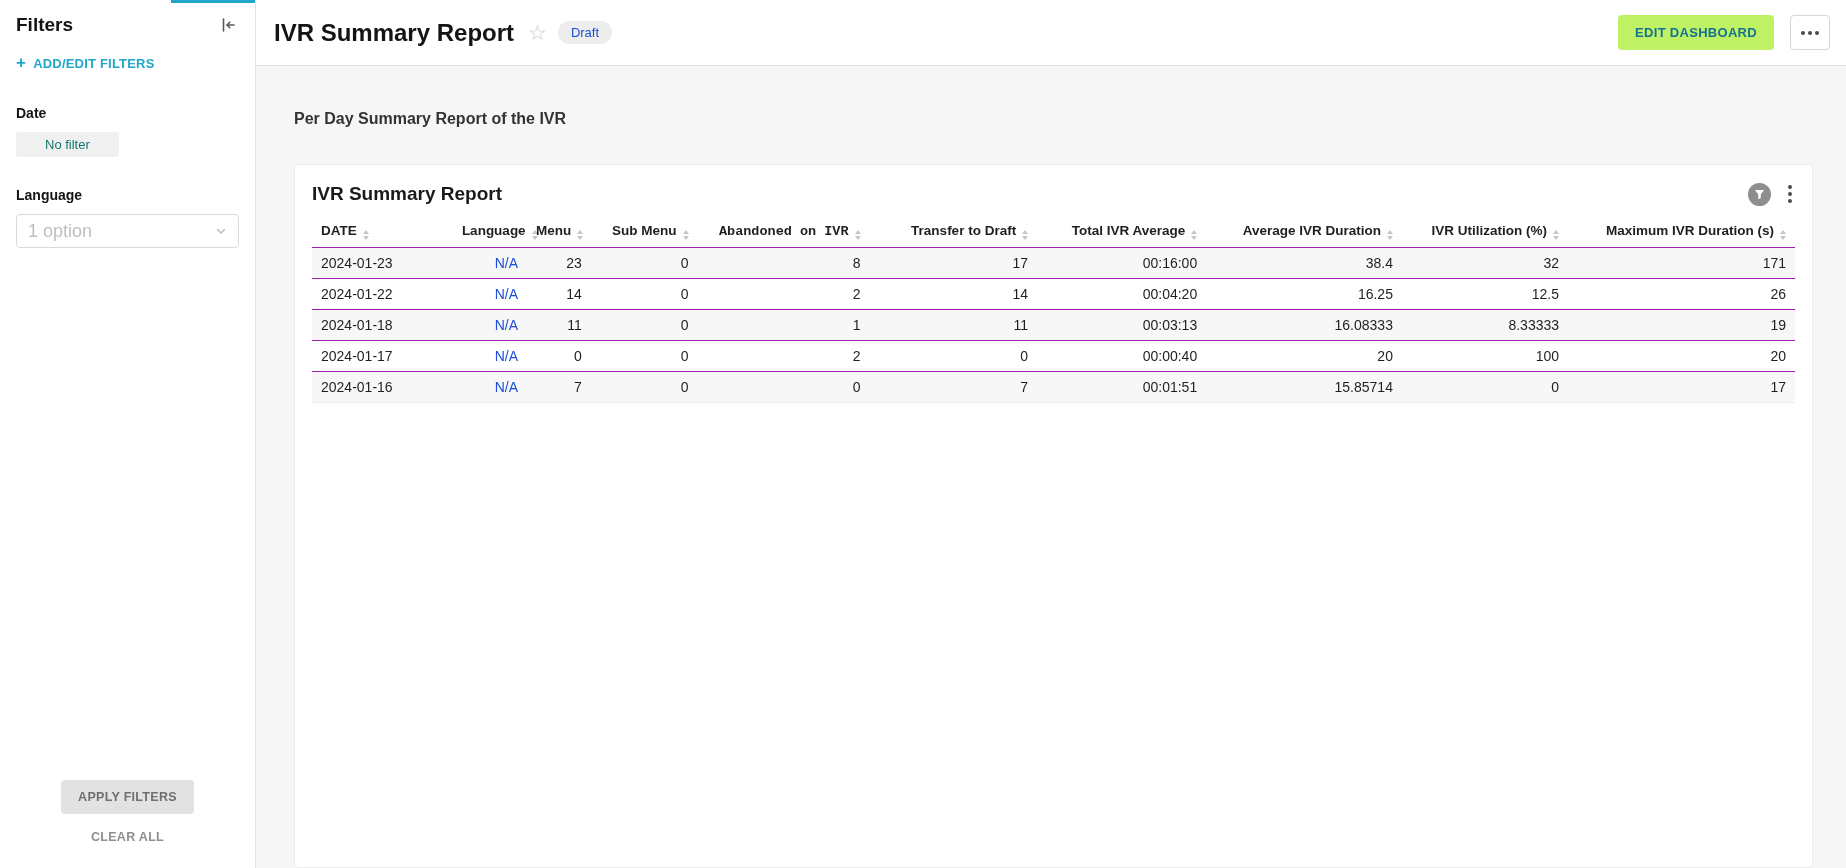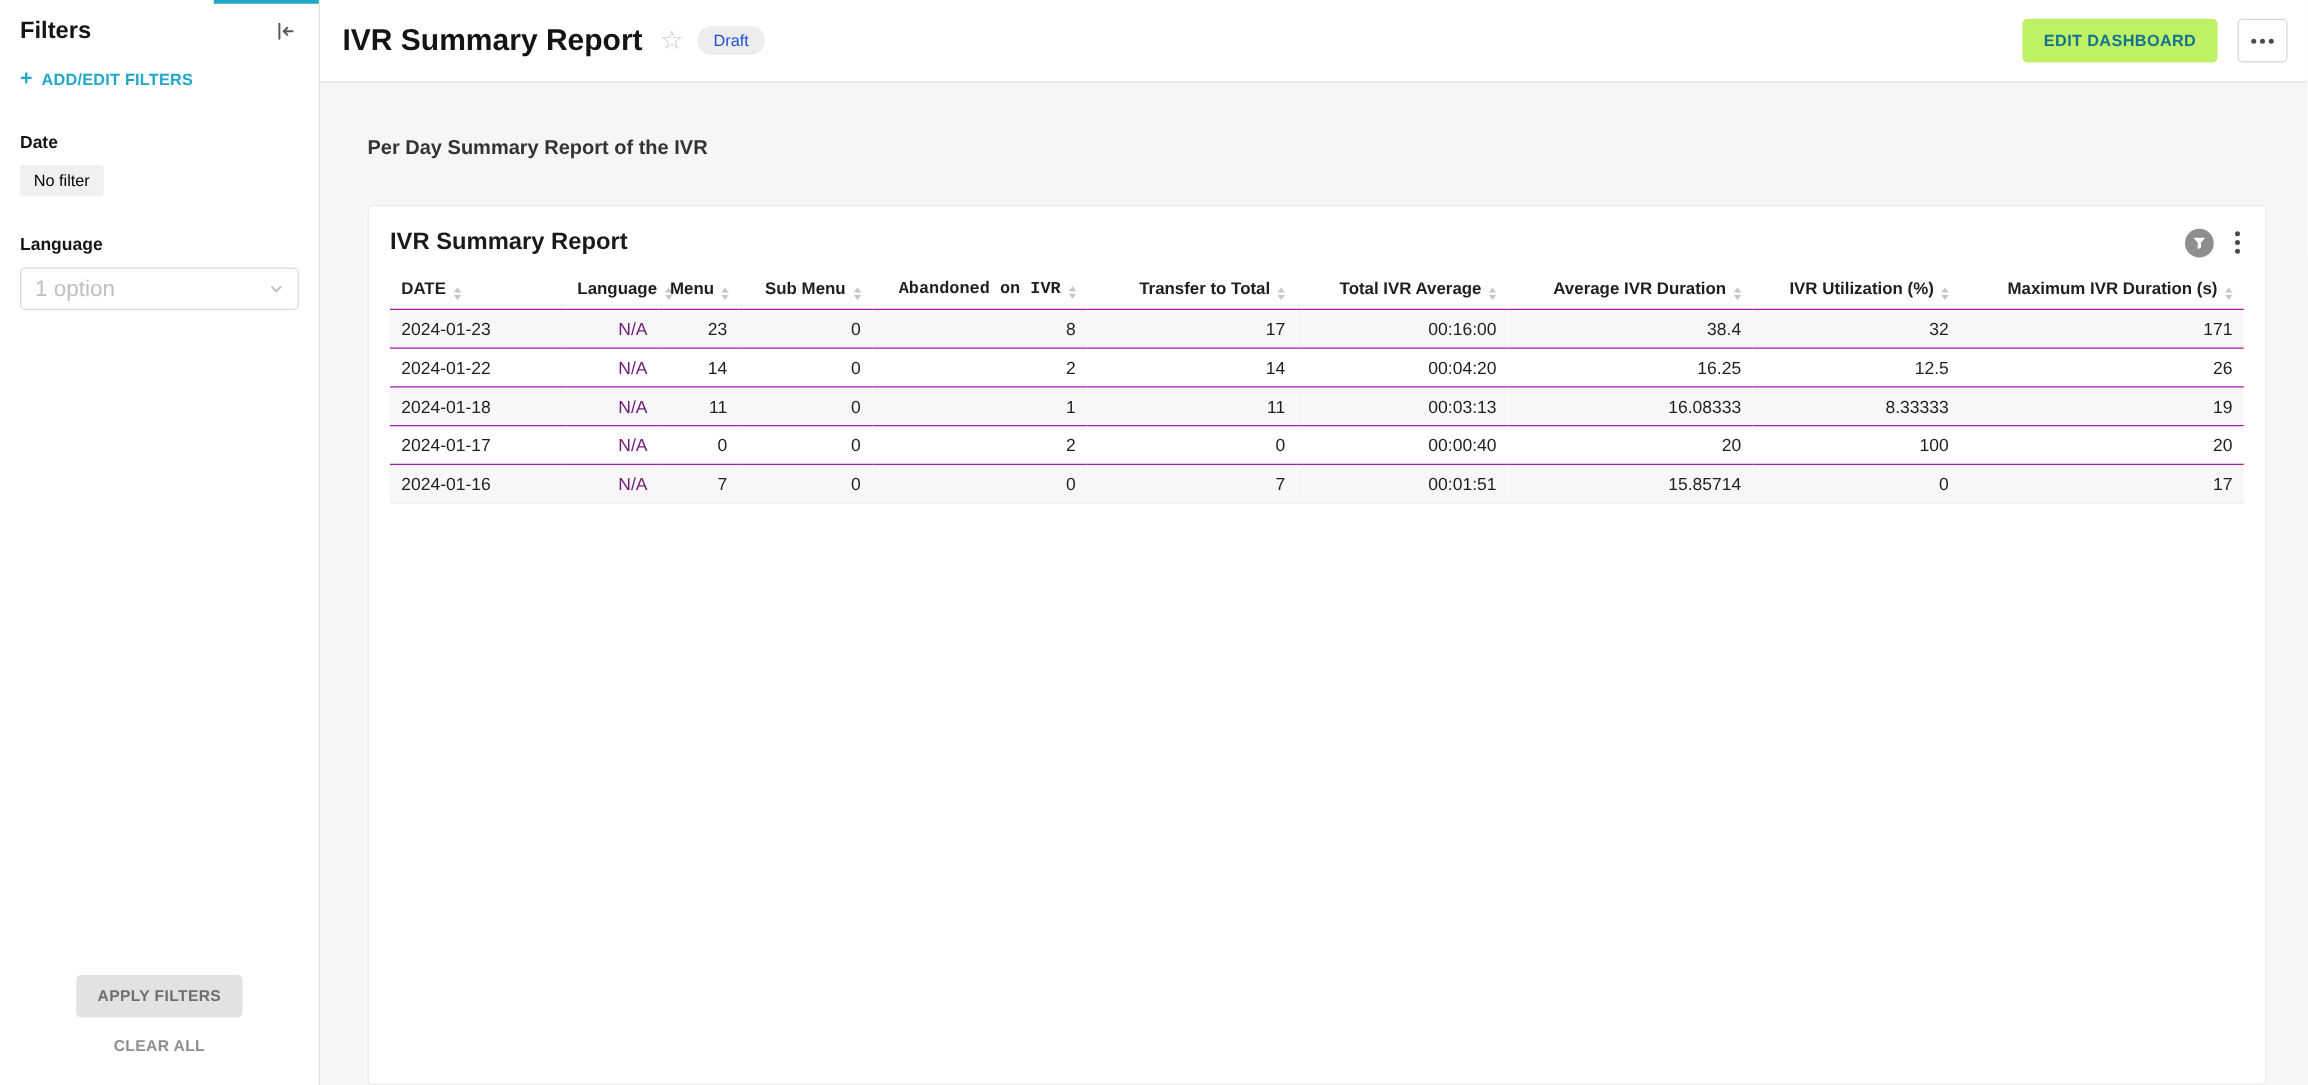--- a/index.html
+++ b/index.html
@@ -20,21 +20,21 @@
     padding: 14px 16px 18px 16px;
     background: #fff;
   }
   .sidebar-accent { position: absolute; top: 0; right: 0; width: 84px; height: 3px; background: #20A7C9; }
   .sidebar-head { display: flex; justify-content: space-between; align-items: center; margin-bottom: 16px; }
   .sidebar-title { font-size: 19px; font-weight: 700; color: #141414; }
   .collapse-btn { cursor: pointer; display: flex; align-items: center; padding: 2px; }
   .add-filters { display: flex; align-items: center; gap: 7px; color: #20A7C9; font-size: 13px; font-weight: 700; letter-spacing: .2px; margin: 4px 0 34px 0; cursor: pointer; }
   .plus { font-size: 17px; font-weight: 700; line-height: 1; margin-top: -2px; }
   .section-label { font-size: 14px; font-weight: 700; color: #141414; margin-bottom: 11px; }
-  .chip { display: inline-block; background: #F0F0F0; color: #000000; font-size: 13px; padding: 5px 11px; border-radius: 3px; margin-bottom: 30px; align-self: flex-start; }
+  .chip { display: inline-block; background: #F0F0F0; color: #0f766e; font-size: 13px; padding: 5px 29px; border-radius: 3px; margin-bottom: 30px; align-self: flex-start; }
   .select {
     display: flex; align-items: center; justify-content: space-between;
     border: 1px solid #D9D9D9; border-radius: 4px; height: 34px;
     padding: 0 11px; color: #BFBFBF; font-size: 18px; background: #fff; cursor: pointer;
   }
   .sidebar-spacer { flex: 1; }
   .apply-btn {
     display: block; margin: 0 auto 16px auto;
     background: #E2E2E2; color: #6F6F6F; border: none;
     font-weight: 700; font-size: 12.5px; letter-spacing: .3px;
@@ -82,21 +82,21 @@
 
   
   table { width: 100%; border-collapse: collapse; font-size: 14px; color: #1F1F1F; table-layout: fixed; }
   th { font-weight: 700; font-size: 13.5px; color: #1F1F1F; padding: 7px 9px; white-space: nowrap; cursor: pointer; }
   td { padding: 7px 9px; white-space: nowrap; overflow: hidden; }
   th.left, td.left { text-align: left; }
   th.num, td.num { text-align: right; }
   tbody tr { border-top: 1px solid #a21caf; }
   tbody tr:last-child { border-bottom: 1px solid #ECECEC; }
   tr.stripe { background: #F7F7F7; }
-  td.na { color: #701a75; }
+  td.na { color: #1d4ed8; }
   .sort-icon { display: inline-flex; flex-direction: column; gap: 2px; margin-left: 6px; vertical-align: 1px; }
   .sort-icon i { display: block; width: 0; height: 0; border-left: 3.5px solid transparent; border-right: 3.5px solid transparent; }
   .sort-icon .up { border-bottom: 4px solid #C6C6C6; }
   .sort-icon .down { border-top: 4px solid #C6C6C6; }
 </style>
 </head>
 <body>
 
 <aside class="sidebar">
   <div class="sidebar-accent"></div>
@@ -184,21 +184,21 @@
                   <i class="down"></i>
                 </span></th>
               <th class="num" style="width: 7.2%;"><span>Sub Menu</span><span class="sort-icon">
                   <i class="up"></i>
                   <i class="down"></i>
                 </span></th>
               <th class="num" style="width: 11.6%; font-family: Liberation Mono, monospace;"><span>Abandoned on IVR</span><span class="sort-icon">
                   <i class="up"></i>
                   <i class="down"></i>
                 </span></th>
-              <th class="num" style="width: 11.3%;"><span>Transfer to Total</span><span class="sort-icon">
+              <th class="num" style="width: 11.3%;"><span>Transfer to Draft</span><span class="sort-icon">
                   <i class="up"></i>
                   <i class="down"></i>
                 </span></th>
               <th class="num" style="width: 11.4%;"><span>Total IVR Average</span><span class="sort-icon">
                   <i class="up"></i>
                   <i class="down"></i>
                 </span></th>
               <th class="num" style="width: 13.2%;"><span>Average IVR Duration</span><span class="sort-icon">
                   <i class="up"></i>
                   <i class="down"></i>

